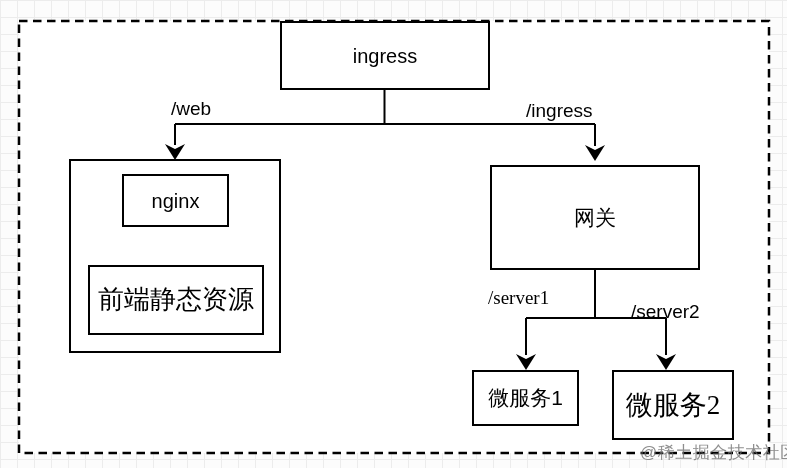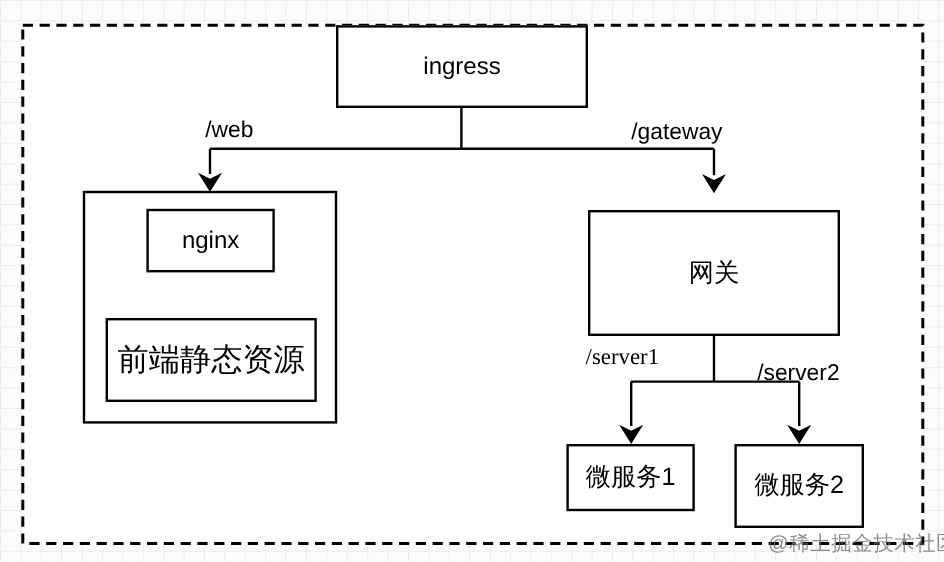--- a/index.html
+++ b/index.html
@@ -30,23 +30,23 @@
     align-items: center;
     justify-content: center;
     text-align: center;
     line-height: 1.2;
     white-space: nowrap;
   }
   .node-ingress   { left: 280px; top: 21px;  width: 210px; height: 69px;  font-size: 20px; }
   .node-group     { left: 69px;  top: 159px; width: 212px; height: 194px; }
   .node-nginx     { left: 122px; top: 174px; width: 107px; height: 53px;  font-size: 20px; }
   .node-static    { left: 88px;  top: 265px; width: 176px; height: 70px;  font-size: 26px; }
-  .node-gateway   { left: 490px; top: 175px; width: 210px; height: 105px; font-size: 21px; }
+  .node-gateway   { left: 490px; top: 165px; width: 210px; height: 105px; font-size: 21px; }
   .node-ms1       { left: 472px; top: 370px; width: 107px; height: 56px;  font-size: 21px; }
-  .node-ms2       { left: 612px; top: 370px; width: 108px; height: 70px;  font-size: 21px; }
+  .node-ms2       { left: 612px; top: 370px; width: 122px; height: 70px;  font-size: 27px; font-family: Liberation Serif, serif; }
   .edge-label {
     position: absolute;
     font-size: 19px;
     white-space: nowrap;
   }
   .label-web     { left: 171px; top: 98px; text-align: center;  }
   .label-gateway { left: 526px; top: 100px; }
   .label-server1 { left: 488px; top: 287px; font-family: Liberation Serif, serif; }
   .label-server2 { left: 631px; top: 301px; }
   .watermark {
@@ -116,19 +116,19 @@
 
   <div class="node node-ms1">
     <span>微服务1</span>
   </div>
 
   <div class="node node-ms2">
     <span>微服务2</span>
   </div>
 
   <div class="edge-label label-web">/web</div>
-  <div class="edge-label label-gateway">/gateway</div>
+  <div class="edge-label label-gateway">/ingress</div>
   <div class="edge-label label-server1">/server1</div>
   <div class="edge-label label-server2">/server2</div>
 
   <div class="watermark">@稀土掘金技术社区</div>
 
 </div>
 
 </body></html>

